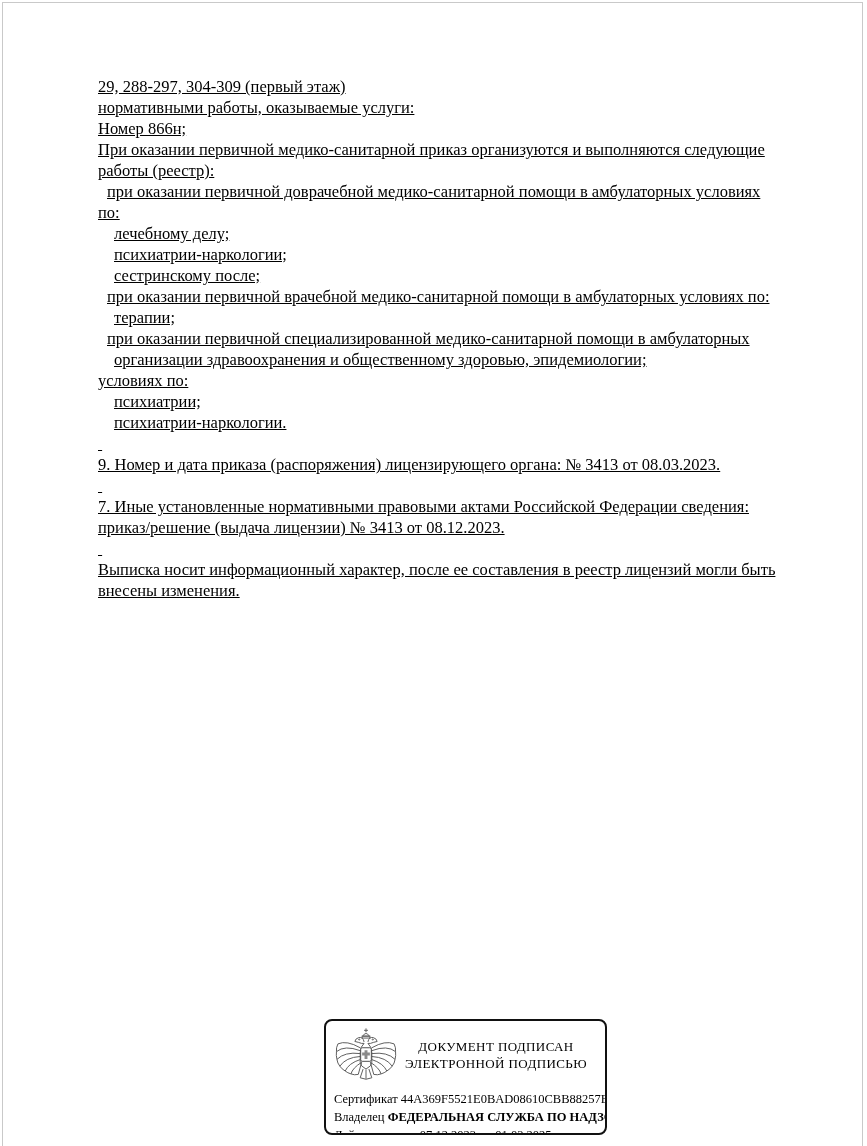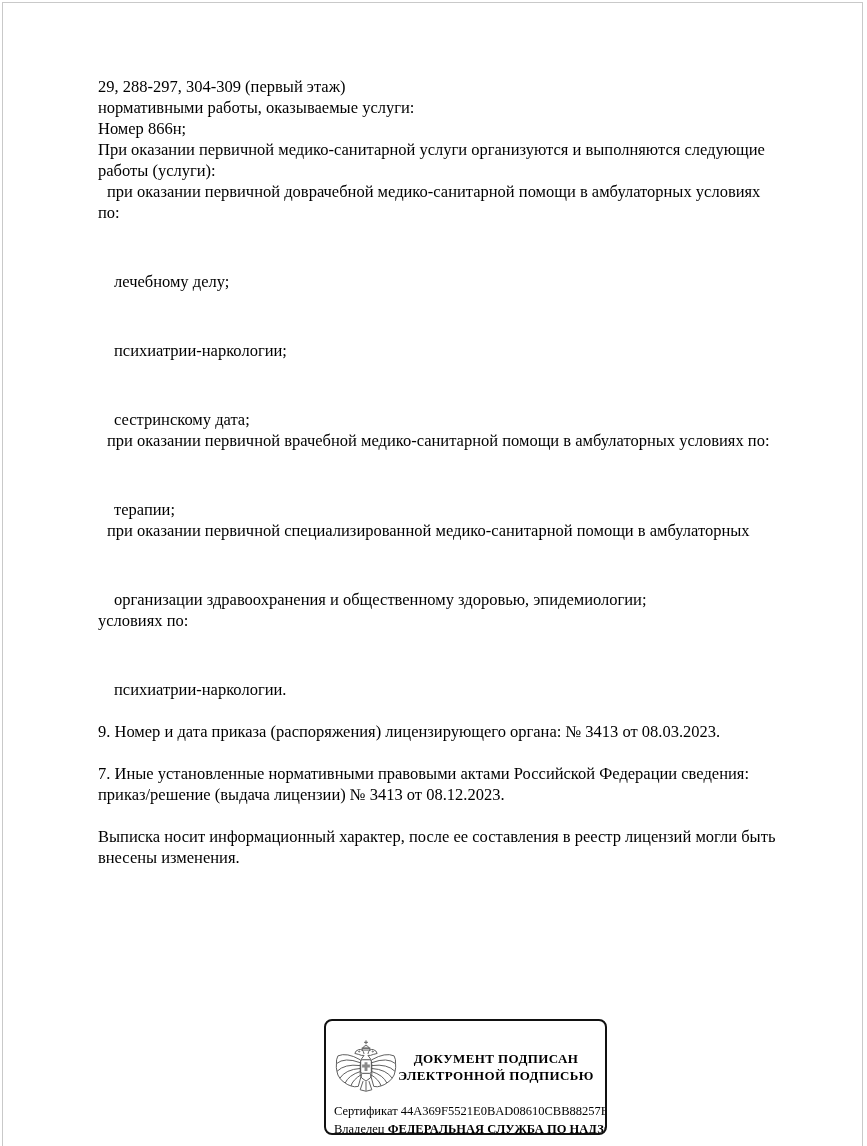--- a/index.html
+++ b/index.html
@@ -24,43 +24,42 @@
     box-sizing: border-box;
   }
   .doc-text {
     position: absolute;
     left: 95px;
     top: 73px;
     width: 720px;
     font-size: 16.5px;
     line-height: 21px;
   }
-  .doc-line { white-space: nowrap; }
+  .doc-line { white-space: nowrap; text-decoration: underline; }
   .doc-line.ind1 { padding-left: 9px; }
-  .doc-line.ind2 { padding-left: 16px; margin-top: 48px; }
+  .doc-line.ind2 { padding-left: 16px; }
 
   
   .stamp {
     position: absolute;
     left: 321px;
     top: 1016px;
     width: 279px;
     height: 112px;
     border: 2px solid #111111;
     border-radius: 8px;
     background: #ffffff;
     box-sizing: content-box;
     overflow: hidden;
   }
   .stamp-top {
     display: flex;
     align-items: center;
-    padding: 17px 6px 0 9px;
+    padding: 5px 6px 0 9px;
     height: 58px;
-    font-weight: bold;
   }
   .stamp-emblem { flex: 0 0 auto; line-height: 0; }
   .stamp-title {
     flex: 1 1 auto;
     text-align: center;
     font-size: 13px;
     line-height: 17px;
     letter-spacing: 0.4px;
     padding-right: 4px;
   }
@@ -78,32 +77,33 @@
 </style>
 </head>
 <body>
 
 <div class="sheet">
 
   <div class="doc-text" id="doc-lines">
       <div class="doc-line ind0">29, 288-297, 304-309 (первый этаж)</div>
       <div class="doc-line ind0">нормативными работы, оказываемые услуги:</div>
       <div class="doc-line ind0">Номер 866н;</div>
-      <div class="doc-line ind0">При оказании первичной медико-санитарной услуги организуются и выполняются следующие</div>
-      <div class="doc-line ind0">работы (услуги):</div>
+      <div class="doc-line ind0">При оказании первичной медико-санитарной приказ организуются и выполняются следующие</div>
+      <div class="doc-line ind0">работы (реестр):</div>
       <div class="doc-line ind1">при оказании первичной доврачебной медико-санитарной помощи в амбулаторных условиях</div>
       <div class="doc-line ind0">по:</div>
       <div class="doc-line ind2">лечебному делу;</div>
       <div class="doc-line ind2">психиатрии-наркологии;</div>
-      <div class="doc-line ind2">сестринскому дата;</div>
+      <div class="doc-line ind2">сестринскому после;</div>
       <div class="doc-line ind1">при оказании первичной врачебной медико-санитарной помощи в амбулаторных условиях по:</div>
       <div class="doc-line ind2">терапии;</div>
       <div class="doc-line ind1">при оказании первичной специализированной медико-санитарной помощи в амбулаторных</div>
       <div class="doc-line ind2">организации здравоохранения и общественному здоровью, эпидемиологии;</div>
       <div class="doc-line ind0">условиях по:</div>
+      <div class="doc-line ind2">психиатрии;</div>
       <div class="doc-line ind2">психиатрии-наркологии.</div>
       <div class="doc-line ind0">&nbsp;</div>
       <div class="doc-line ind0">9. Номер и дата приказа (распоряжения) лицензирующего органа: № 3413 от 08.03.2023.</div>
       <div class="doc-line ind0">&nbsp;</div>
       <div class="doc-line ind0">7. Иные установленные нормативными правовыми актами Российской Федерации сведения:</div>
       <div class="doc-line ind0">приказ/решение (выдача лицензии) № 3413 от 08.12.2023.</div>
       <div class="doc-line ind0">&nbsp;</div>
       <div class="doc-line ind0">Выписка носит информационный характер, после ее составления в реестр лицензий могли быть</div>
       <div class="doc-line ind0">внесены изменения.</div>
     </div>

